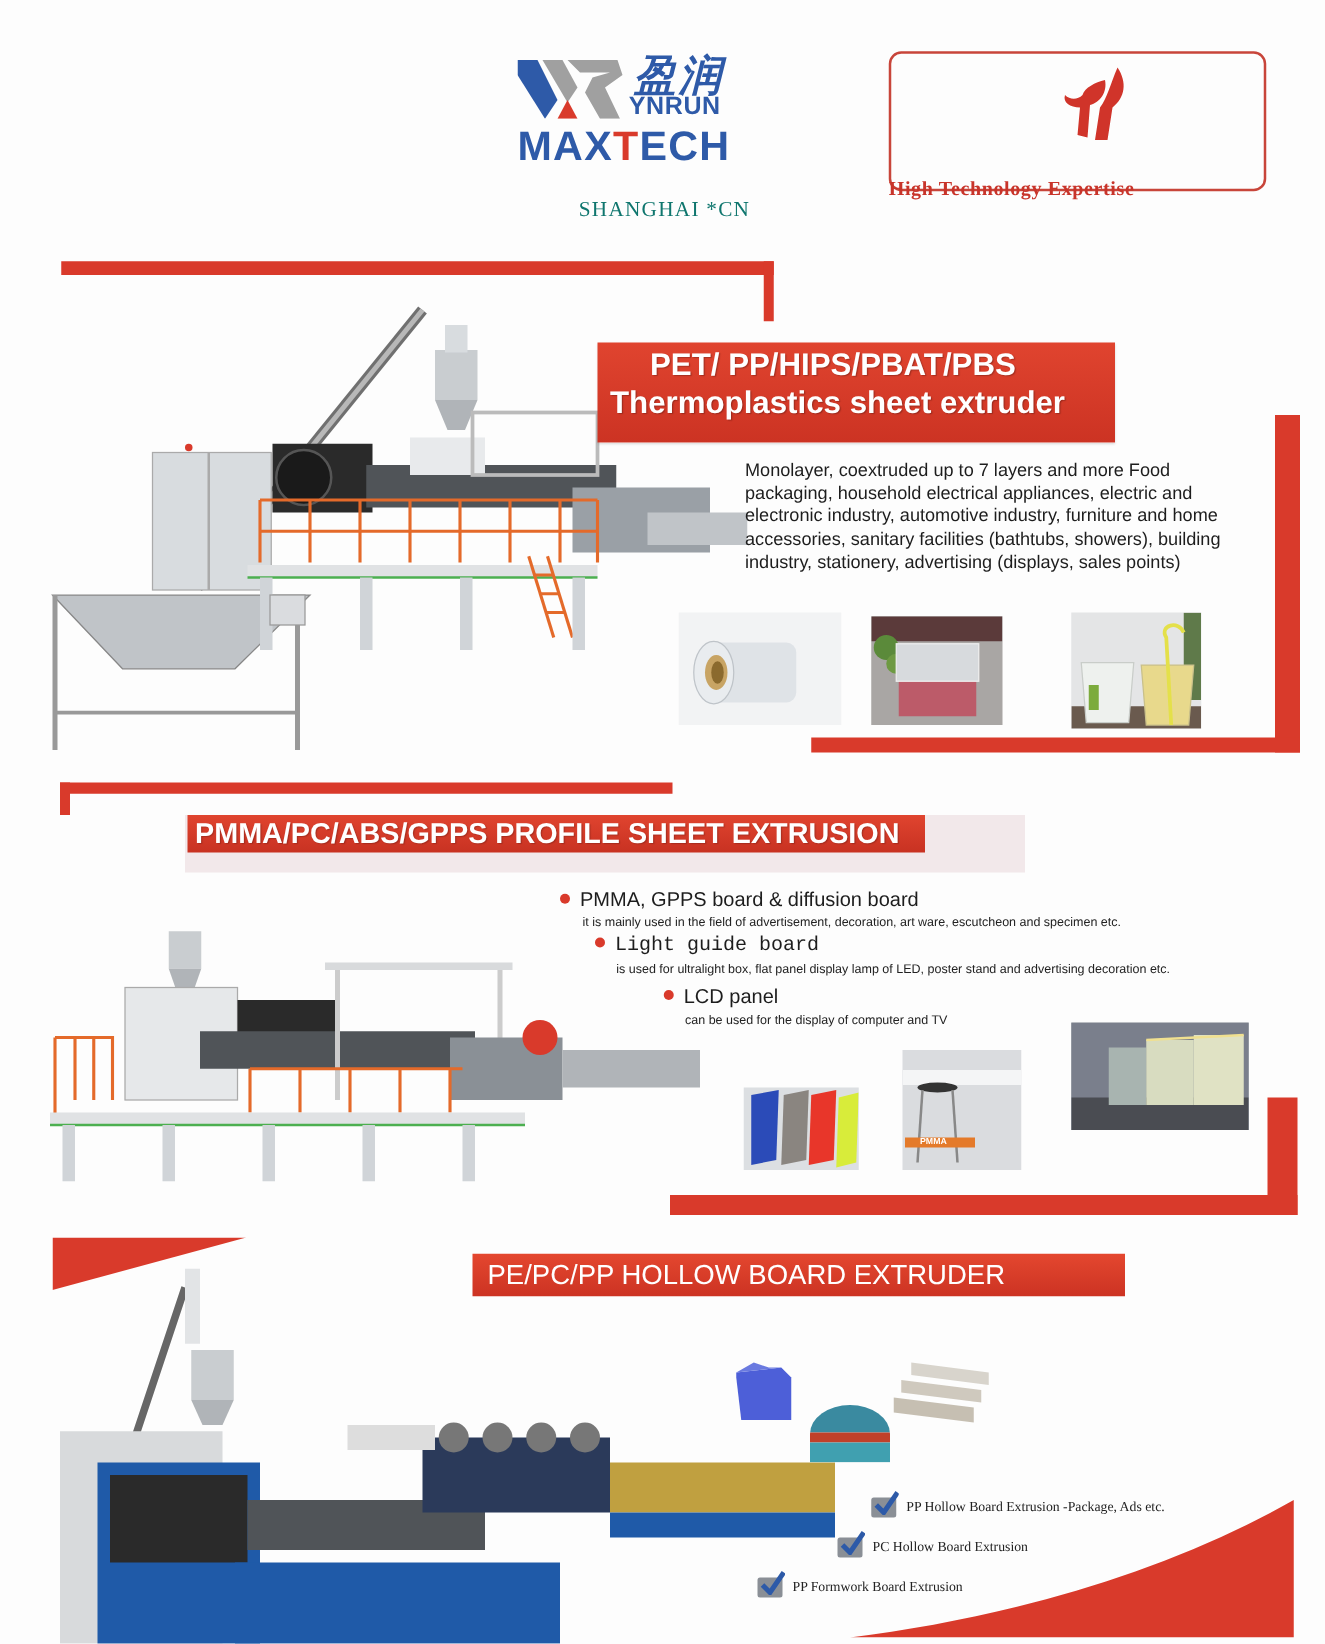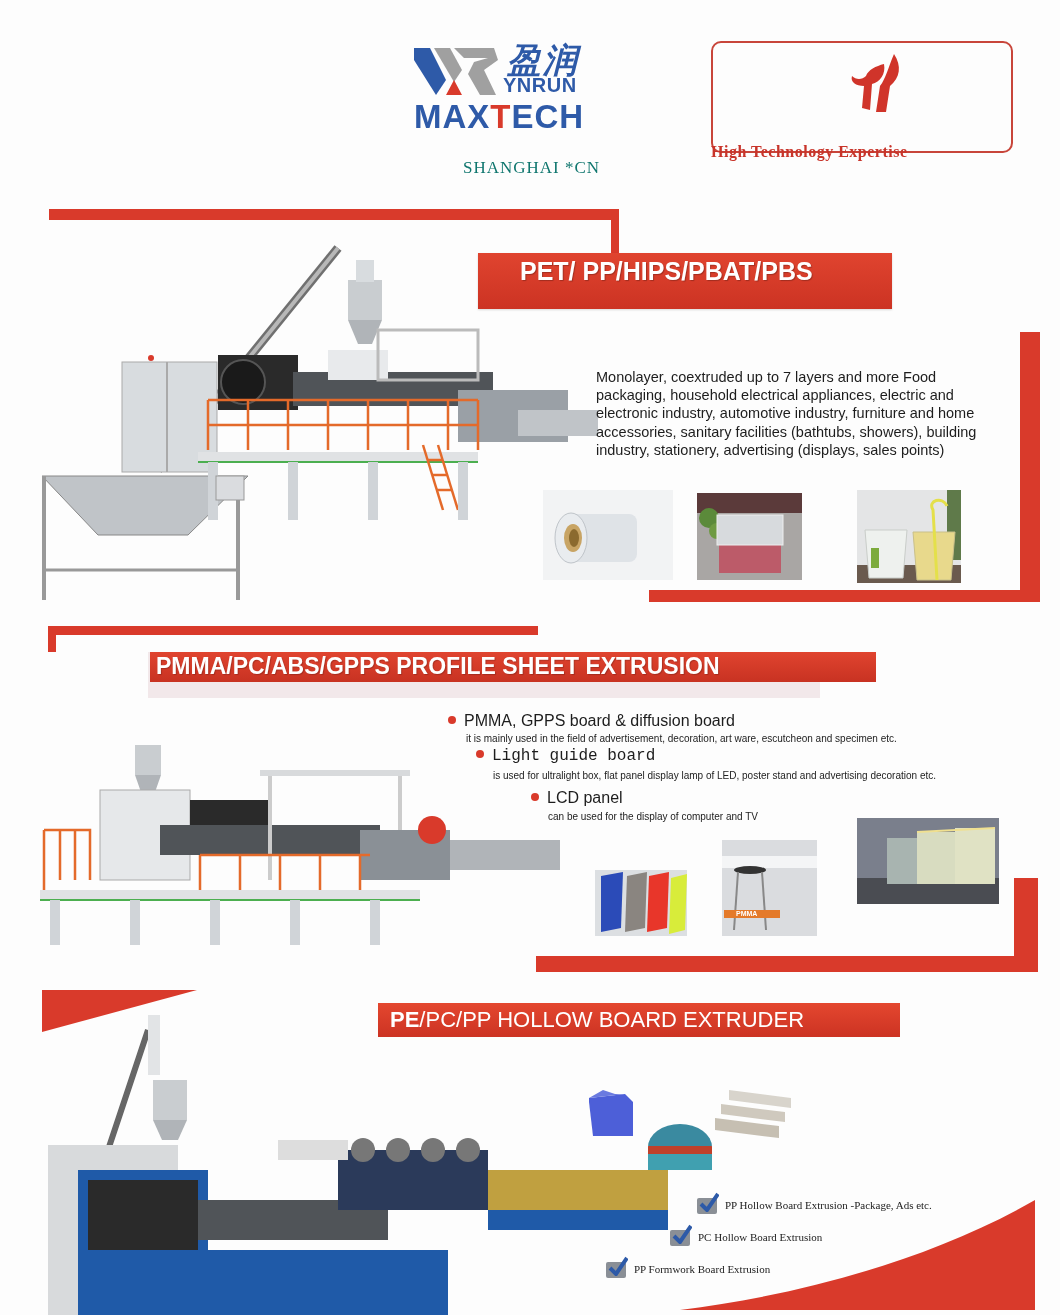--- a/index.html
+++ b/index.html
@@ -11,29 +11,29 @@
   .logo-cn{left:507px;top:38px;font-size:34px;font-weight:bold;color:#2e5aa8;font-style:italic;letter-spacing:2px;font-family:"DejaVu Sans",sans-serif;}
   .logo-ynrun{left:503px;top:74px;font-size:20px;font-weight:bold;color:#2e5aa8;letter-spacing:0.5px;text-align:right;}
   .logo-maxtech{left:414px;top:98px;font-size:33px;font-weight:bold;color:#2e5aa8;letter-spacing:1px;}
   .logo-maxtech .t{color:#d93a2b;}
   .logo-city{left:463px;top:158px;font-size:17px;font-weight:normal;color:#0f766e;font-family:"Liberation Serif",serif;letter-spacing:1px;}
   .ht-box{left:711px;top:41px;width:302px;height:112px;border:2px solid #c8453a;border-radius:10px;box-sizing:border-box;}
   .ht-emblem{left:846px;top:52px;width:60px;height:62px;}
   .ht-text{left:711px;top:126px;width:302px;text-align:left;font-size:16px;font-weight:bold;color:#c8342a;font-family:"Liberation Serif",serif;letter-spacing:0.5px;margin-top:17px;}
 
   
-  .title1{left:478px;top:253px;width:414px;height:56px;background:linear-gradient(#e0442f,#cc3323);box-shadow:0 1px 2px rgba(0,0,0,.15);}
+  .title1{left:478px;top:274px;width:414px;height:80px;background:linear-gradient(#e0442f,#cc3323);box-shadow:0 1px 2px rgba(0,0,0,.15);}
   .title1 .l1{position:absolute;left:42px;top:4px;font-size:25px;font-weight:bold;color:#fff;text-shadow:1px 1px 1px rgba(0,0,0,.25);}
   .title1 .l2{position:absolute;left:10px;top:34px;font-size:25px;font-weight:bold;color:#fff;text-shadow:1px 1px 1px rgba(0,0,0,.25);}
   .title2-bg{left:148px;top:652px;width:672px;height:46px;background:#f2e8ea;}
-  .title2{left:150px;top:652px;width:726px;height:30px;background:linear-gradient(#e0442f,#c83222);}
+  .title2{left:150px;top:652px;width:590px;height:30px;background:linear-gradient(#e0442f,#c83222);}
   .title2 span{position:absolute;left:6px;top:1px;font-size:23px;font-weight:bold;color:#fff;letter-spacing:0;white-space:nowrap;text-shadow:1px 1px 1px rgba(0,0,0,.2);}
   .title3{left:378px;top:1003px;width:522px;height:34px;background:linear-gradient(#e4472f,#cc3323);}
   .title3 span{position:absolute;left:12px;top:4px;font-size:22px;color:#fff;white-space:nowrap;}
-  .title3 b{font-weight:bold;}
+  .title3 b{font-weight:normal;}
 
   .desc1{left:596px;top:368px;width:400px;font-size:14.5px;line-height:18.2px;color:#1d1d1d;}
   .bullets{left:448px;top:712px;width:560px;}
   .bullet{position:absolute;font-size:16px;color:#1d1d1d;white-space:nowrap;}
   .bullet .dot{display:inline-block;width:8px;height:8px;border-radius:50%;background:#d93a2b;margin-right:8px;vertical-align:middle;position:relative;top:-2px;}
   .sub{position:absolute;font-size:10px;color:#222;white-space:nowrap;}
 
   .checks .item{position:absolute;font-family:"Liberation Serif",serif;font-size:11px;color:#222;white-space:nowrap;}
   .checkbox{display:inline-block;width:20px;height:16px;background:#8a8f96;border-radius:2px;margin-right:8px;vertical-align:middle;position:relative;}
   .checkbox svg{position:absolute;left:2px;top:-6px;}
@@ -122,20 +122,21 @@
       <rect x="250" y="222" width="10" height="58"></rect>
       <rect x="330" y="222" width="10" height="58"></rect>
       <rect x="420" y="222" width="10" height="58"></rect>
     </g>
     <rect x="178" y="236" width="28" height="24" fill="#dadcdf" stroke="#999"></rect>
   </svg>
 </div>
 
 <div class="abs title1">
   <span class="l1">PET/ PP/HIPS/PBAT/PBS</span>
+  <span class="l2">Thermoplastics sheet extruder</span>
 </div>
 <div class="abs desc1">Monolayer, coextruded up to 7 layers and more Food packaging, household electrical appliances, electric and electronic industry, automotive industry, furniture and home accessories, sanitary facilities (bathtubs, showers), building industry, stationery, advertising (displays, sales points)</div>
 
 <div class="ph" style="left:543px;top:490px;width:130px;height:90px;background:#f2f3f4;">
   <svg width="130" height="90" viewBox="0 0 130 90">
     <rect x="24" y="24" width="70" height="48" rx="8" fill="#dfe3e7"></rect>
     <ellipse cx="28" cy="48" rx="16" ry="25" fill="#e9ecef" stroke="#bfc4c9"></ellipse>
     <ellipse cx="30" cy="48" rx="9" ry="14" fill="#c8a464"></ellipse>
     <ellipse cx="31" cy="48" rx="5" ry="9" fill="#8b6a2e"></ellipse>
   </svg>

